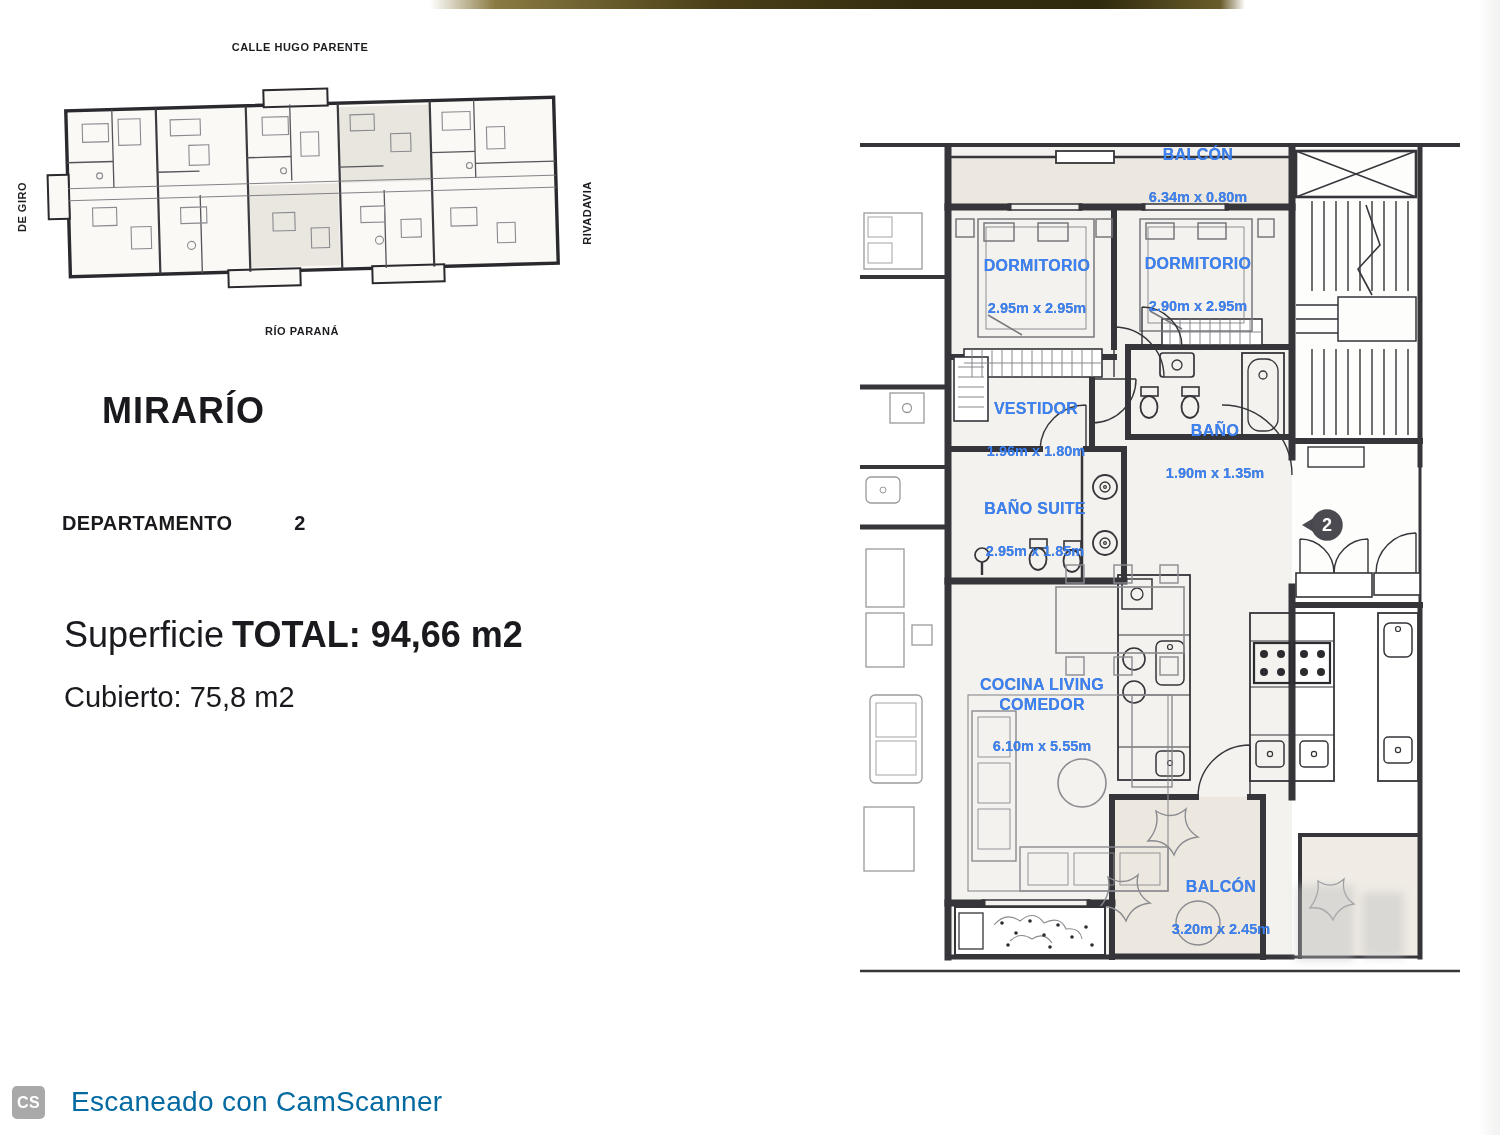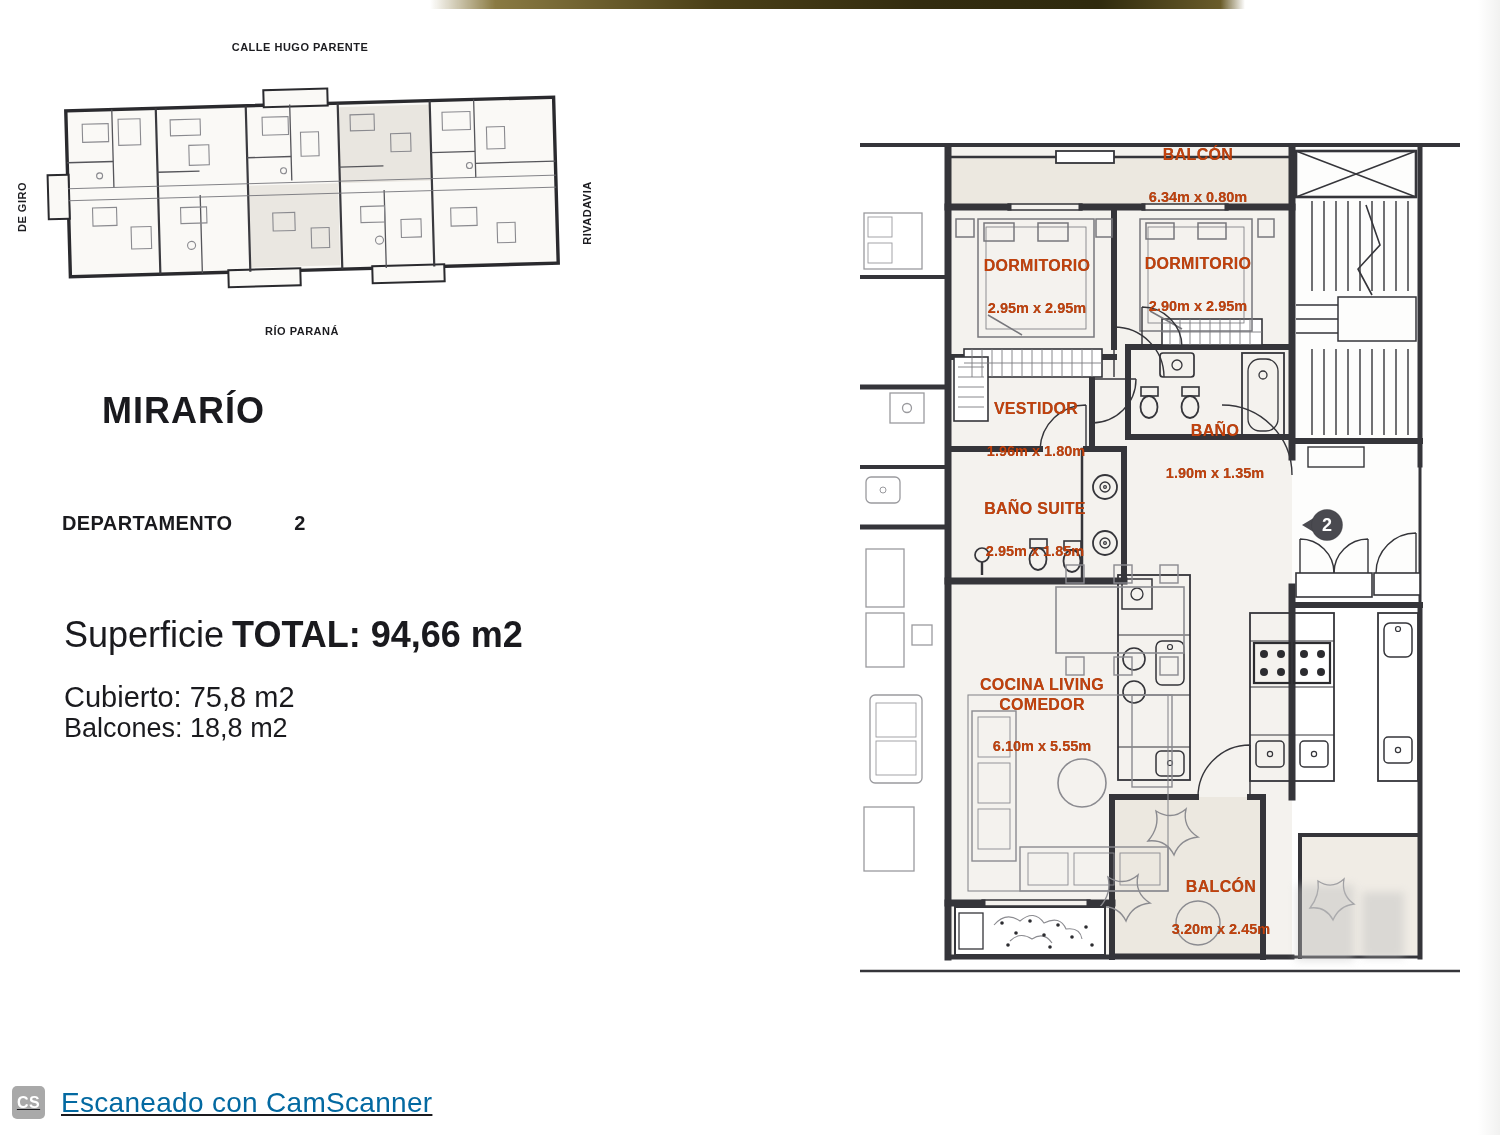--- a/index.html
+++ b/index.html
@@ -21,30 +21,30 @@
   .covered-row{position:absolute;left:64px;top:681px;font-size:29px;}
   .balconies-row{position:absolute;left:64px;top:713px;font-size:27px;}
 
   
   .street{position:absolute;font-size:11px;font-weight:bold;letter-spacing:.5px;color:#1c1c20;
           transform:translate(-50%,-50%);white-space:nowrap;}
   .street.vert{transform:translate(-50%,-50%) rotate(-90deg);}
 
   
   .room-label{position:absolute;transform:translate(-50%,-50%);text-align:center;
-      font-weight:bold;color:#c2410c;line-height:1.22;text-shadow:0 0 .5px rgba(0,0,0,.5);}
+      font-weight:bold;color:#3b82f6;line-height:1.22;text-shadow:0 0 .5px rgba(0,0,0,.5);}
   .room-name{font-size:16px;letter-spacing:.3px;white-space:pre-line;display:block;}
   .room-dims{font-size:14.5px;display:block;margin-top:24px;}
 
   .entry-marker{position:absolute;left:1312px;top:510px;width:30px;height:30px;border-radius:50%;
       background:#4a4a50;color:#fff;font-size:18px;font-weight:bold;display:flex;
       align-items:center;justify-content:center;box-shadow:0 0 0 1px rgba(60,60,64,.4);}
 
   
-  .footer{position:absolute;left:12px;top:1086px;display:flex;align-items:flex-end;gap:16px;text-decoration:underline;}
+  .footer{position:absolute;left:12px;top:1086px;display:flex;align-items:flex-start;gap:26px;}
   .cs-badge{width:33px;height:33px;background:#a9a9a9;border-radius:5px;color:#ffffff;
       font-weight:bold;font-size:16px;display:flex;align-items:center;justify-content:center;letter-spacing:.5px;}
   .footer-text{font-size:28px;color:#0369a1;letter-spacing:.3px;}
 
   svg{position:absolute;}
 </style>
 </head>
 <body>
 
 <div class="page">
@@ -106,21 +106,20 @@
   <div class="street vert" style="left:587px;top:213px;">RIVADAVIA</div>
 
   <div class="project-title">MIRARÍO</div>
   <div class="dept-row">
     <span>DEPARTAMENTO</span><span class="dept-num">2</span>
   </div>
   <div class="surface-row">
     <span>Superficie</span><span class="surface-total">TOTAL: 94,66 m2</span>
   </div>
   <div class="covered-row">Cubierto: 75,8 m2</div>
-  <div class="balconies-row">Balcones: 18,8 m2</div>
 
   <svg style="left:860px;top:135px;" width="600" height="850" viewBox="0 0 600 850">
 
     <g>
       <rect x="88" y="12" width="344" height="810" fill="#f4f2ee"></rect>
       <rect x="88" y="22" width="344" height="48" fill="#ece8e0"></rect>
       <rect x="252" y="662" width="151" height="158" fill="#ece8e0"></rect>
       <rect x="432" y="12" width="130" height="450" fill="#fdfdfc"></rect>
       <rect x="440" y="700" width="120" height="120" fill="#f0ece5"></rect>
     </g>

